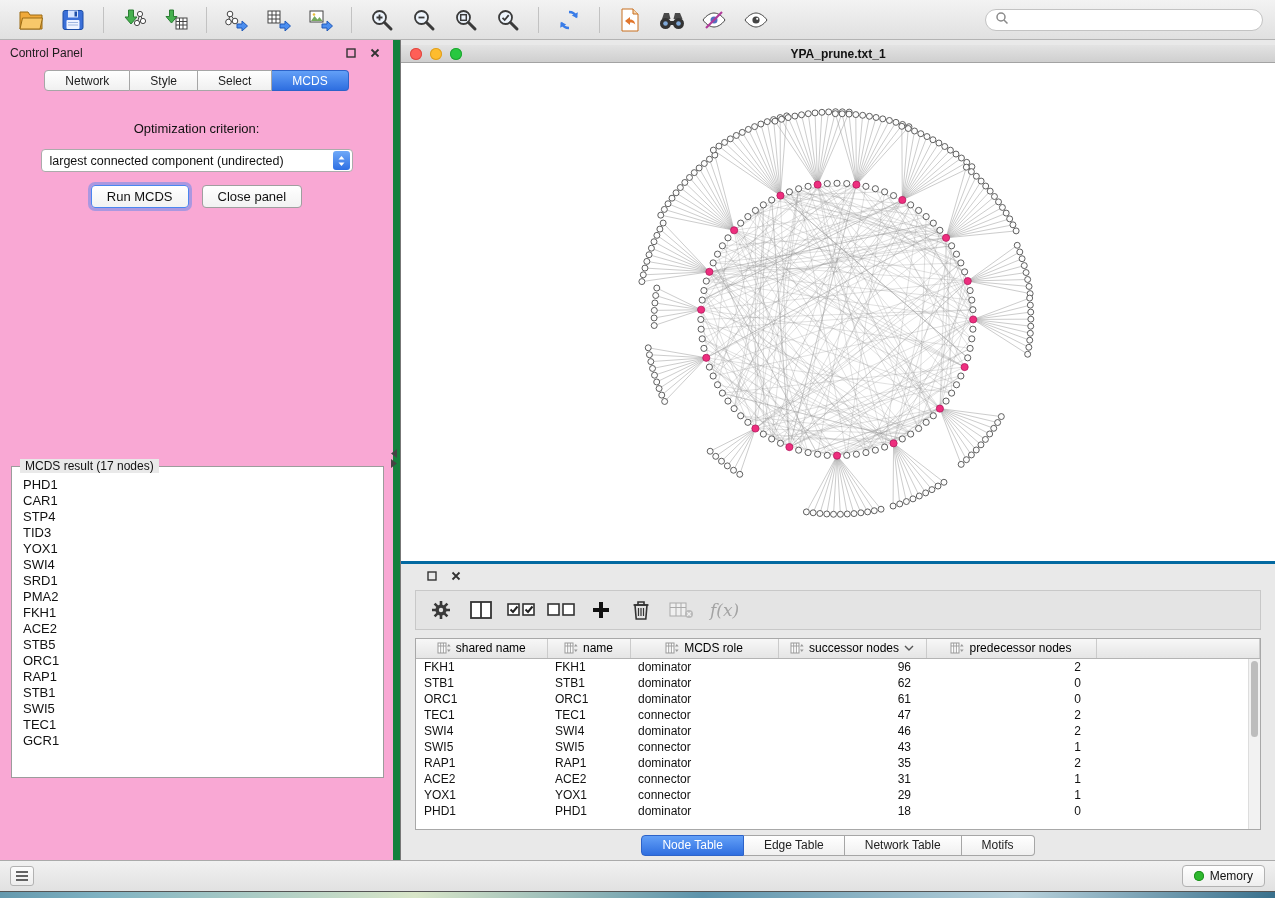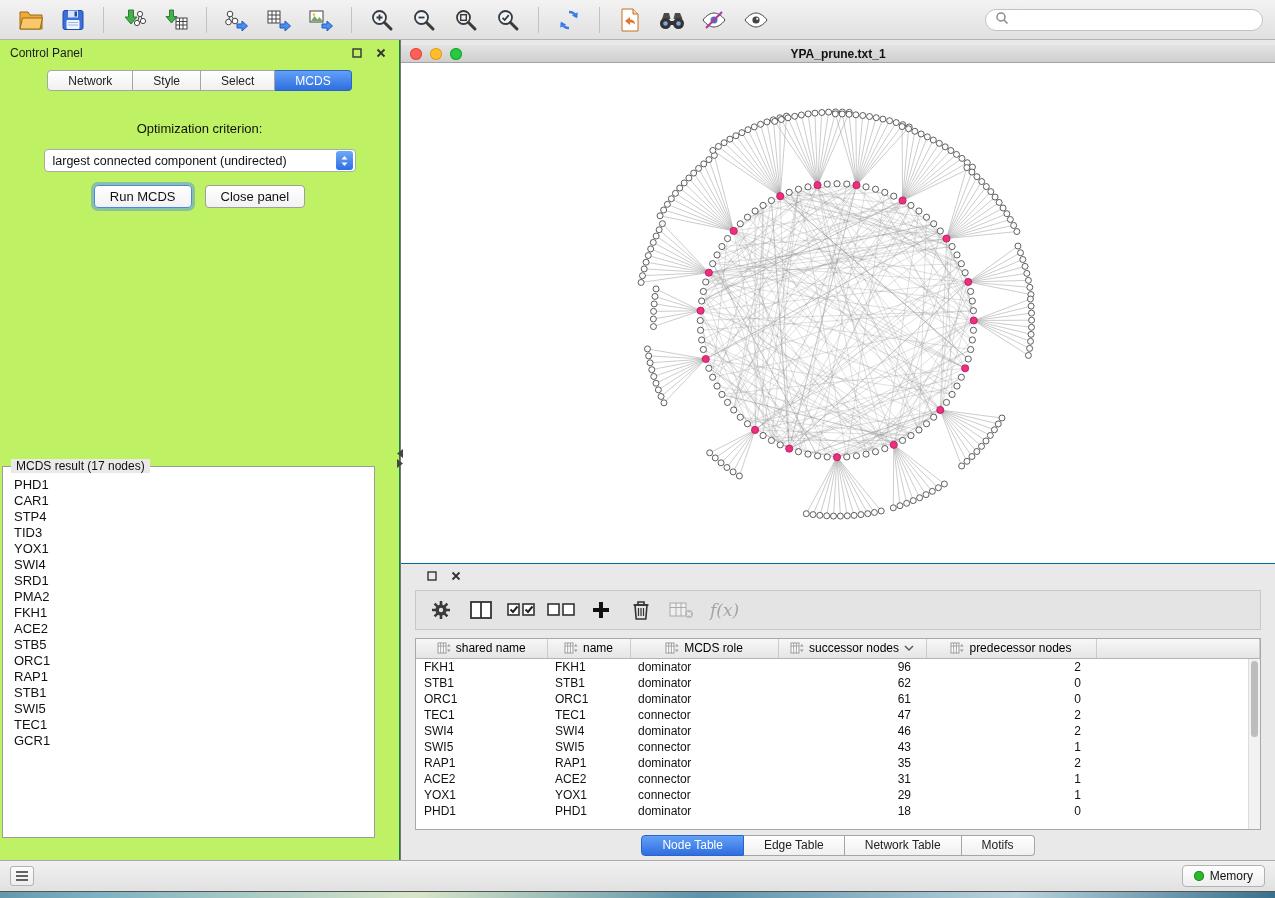--- a/index.html
+++ b/index.html
@@ -17,47 +17,47 @@
   .tool-btn{width:38px;height:32px;border:none;background:transparent;display:flex;align-items:center;justify-content:center;cursor:default}
   .tool-btn.tp{width:34px}
   .tool-sep{width:1px;height:26px;background:#c2c2c2;margin:0 7px}
   .search-box{margin-left:auto;width:278px;height:22px;background:#fff;border:1px solid #c3c3c3;border-radius:11px;display:flex;align-items:center;gap:5px;padding:0 9px}
   .search-box input{border:none;outline:none;background:transparent;flex:1;font:12px "Liberation Sans",sans-serif;color:#333}
 
   
   .main{flex:1;display:flex;min-height:0;background:#dcdcdc}
 
   
-  .control-panel{width:400px;flex:0 0 400px;background:#bef264;border-right:1px solid #15803d;position:relative;display:flex;flex-direction:column}
+  .control-panel{width:400px;flex:0 0 400px;background:#f9a8d4;border-right:7px solid #15803d;position:relative;display:flex;flex-direction:column}
   .panel-header{height:26px;display:flex;align-items:center;padding:0 10px;font-size:12px;color:#1c1c1c}
   .panel-header .ph-title{flex:1}
   .win-btn{border:none;background:transparent;width:16px;height:16px;display:flex;align-items:center;justify-content:center;margin-left:8px;cursor:default}
   .seg-tabs{display:flex;justify-content:center;margin-top:4px}
   .seg-tab{appearance:none;font:12px "Liberation Sans",sans-serif;height:21px;padding:0 20px;background:linear-gradient(#ffffff,#f0f0f0);border:1px solid #a6a6a6;border-left:none;color:#222;cursor:default}
   .seg-tab:first-child{border-left:1px solid #a6a6a6;border-radius:4px 0 0 4px}
   .seg-tab:last-child{border-radius:0 4px 4px 0}
   .seg-tab.active{background:linear-gradient(#63a0f7,#2e6ee0);border-color:#2d63c8;color:#fff}
   .opt-label{text-align:center;margin-top:30px;font-size:13px;color:#111}
   .dropdown{margin:13px auto 0;width:312px;height:23px;background:#fff;border:1px solid #ababab;border-radius:4px;display:flex;align-items:center;cursor:default}
   .dropdown .dd-text{flex:1;font-size:12.5px;padding:0 8px;color:#111;white-space:nowrap;overflow:hidden}
   .dropdown .dd-stepper{width:17px;height:19px;margin-right:2px;border-radius:3px;background:linear-gradient(#6fa9f8,#2d6fe3);display:flex;align-items:center;justify-content:center}
   .btn-row{display:flex;justify-content:center;gap:13px;margin-top:13px}
   .push-btn{appearance:none;font:13px "Liberation Sans",sans-serif;height:23px;padding:0 15px;background:linear-gradient(#ffffff,#f2f2f2);border:1px solid #9f9f9f;border-radius:4px;color:#111;cursor:default}
   .push-btn.focused{border-color:#4a86f0;box-shadow:0 0 0 3px rgba(74,134,240,.45)}
-  .result-group{position:absolute;left:2px;width:373px;top:426px;height:372px;border:1px solid #9c9c9c;background:#fff}
+  .result-group{position:absolute;left:11px;width:373px;top:426px;height:312px;border:1px solid #9c9c9c;background:#fff}
   .result-title{position:absolute;top:-8px;left:8px;background:#e9e9e9;padding:0 5px;font-size:12px;color:#111}
   .result-list{position:absolute;top:10px;left:2px;right:2px;bottom:2px;background:#fff;overflow:hidden}
   .result-item{height:16px;line-height:16px;font-size:13px;padding-left:9px;color:#111}
   .splitter-handle{position:absolute;right:-5px;top:408px;z-index:5}
 
   
   .right-area{flex:1;display:flex;flex-direction:column;min-width:0;background:#e9e9e9;border-left:1px solid #777;padding-top:5px}
 
   
-  .network-window{height:519px;flex:0 0 519px;display:flex;flex-direction:column;border-bottom:1px solid #0369a1;background:#fff}
+  .network-window{height:519px;flex:0 0 519px;display:flex;flex-direction:column;border-bottom:3px solid #0369a1;background:#fff}
   .net-titlebar{height:18px;flex:0 0 18px;background:linear-gradient(#e3e3e3,#cfcfcf);border-bottom:1px solid #a3a3a3;position:relative;display:flex;align-items:center}
   .traffic{display:flex;gap:8px;margin-left:9px}
   .tl{width:12px;height:12px;border-radius:50%;border:none;cursor:default}
   .tl.red{background:#ff5f57;box-shadow:inset 0 0 0 1px #dd4a42}
   .tl.yellow{background:#febc2e;box-shadow:inset 0 0 0 1px #dd9f22}
   .tl.green{background:#28c840;box-shadow:inset 0 0 0 1px #1fa432}
   .net-title{position:absolute;left:0;right:0;text-align:center;font-size:12px;font-weight:bold;color:#111}
   .net-canvas-wrap{flex:1;background:#fff;min-height:0}
   .net-canvas-wrap svg{display:block;width:100%;height:100%}
 

